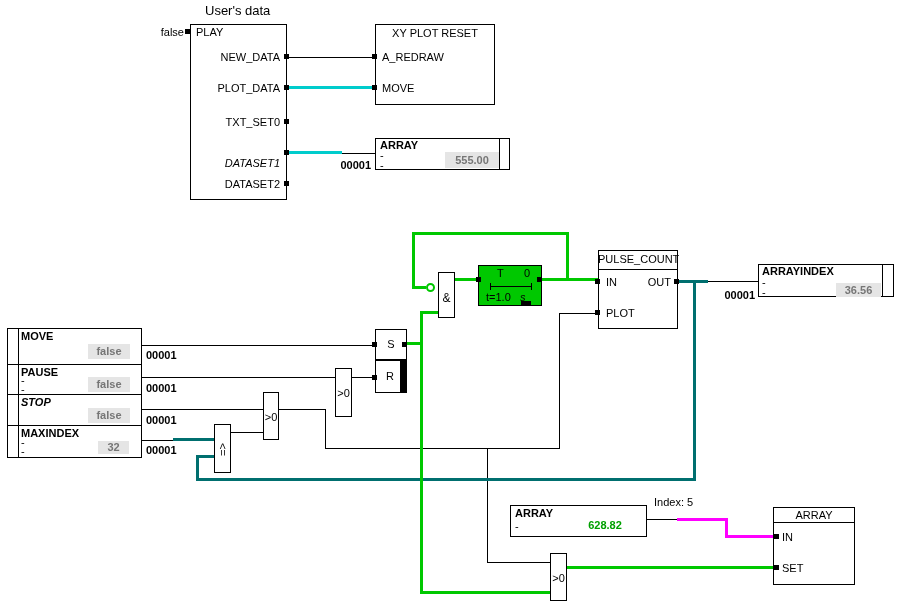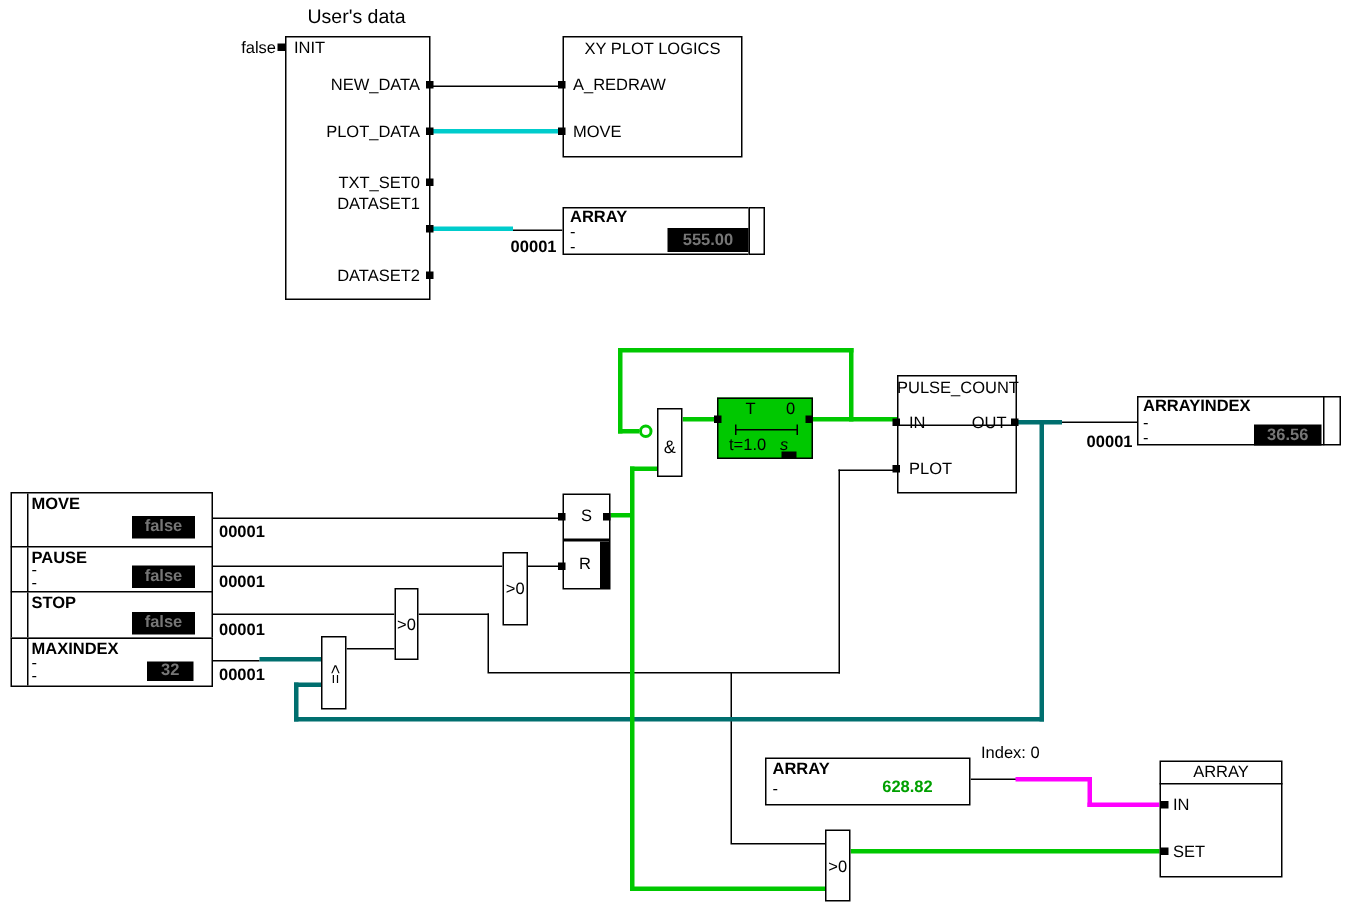--- a/index.html
+++ b/index.html
@@ -11,21 +11,21 @@
   .b{font-weight:bold;}
   .ctr{text-align:center;}
   .rt{text-align:right;}
   .wire{position:absolute;}
   .wb{background:#000;}
   .wg{background:#00c800;}
   .wt{background:#006f6f;}
   .wc{background:#00cccc;}
   .wm{background:#ff00ff;}
   .pin{position:absolute;width:5px;height:5px;background:#000;}
-  .gval{position:absolute;background:#000000;color:#767676;font-weight:bold;text-align:center;font-size:11px;}
+  .gval{position:absolute;background:#e5e5e5;color:#767676;font-weight:bold;text-align:center;font-size:11px;}
   .gate{position:absolute;border:1px solid #000;background:#fff;box-sizing:border-box;}
   .gatetxt{position:absolute;left:0;right:0;text-align:center;font-size:11px;line-height:11px;}
   .vdiv{position:absolute;top:0;bottom:0;width:1px;background:#000;}
   .bubble{position:absolute;width:9px;height:9px;border:2px solid #00c800;border-radius:50%;background:#fff;box-sizing:border-box;}
   .rot{transform:rotate(90deg);}
 </style>
 </head>
 <body>
 
 <div id="canvas">
@@ -70,35 +70,35 @@
   <div class="wire wg" style="left:412px;top:286px;width:14px;height:3px;"></div>
   <div class="wire wg" style="left:407px;top:342px;width:14px;height:3px;"></div>
   <div class="wire wg" style="left:420px;top:311px;width:3px;height:283px;"></div>
   <div class="wire wg" style="left:420px;top:311px;width:18px;height:3px;"></div>
   <div class="wire wg" style="left:420px;top:591px;width:131px;height:3px;"></div>
   <div class="wire wg" style="left:567px;top:566px;width:208px;height:3px;"></div>
 
   <div class="lbl" style="left:205px;top:5px;font-size:13px;">User's data</div>
   <div class="blk" style="left:190px;top:24px;width:97px;height:176px;"></div>
   <div class="lbl rt" style="left:150px;top:26px;width:34px;">false</div>
-  <div class="lbl" style="left:196px;top:26px;">INIT</div>
+  <div class="lbl" style="left:196px;top:26px;">PLAY</div>
   <div class="lbl rt" style="left:200px;top:51px;width:80px;">NEW_DATA</div>
   <div class="lbl rt" style="left:200px;top:82px;width:80px;">PLOT_DATA</div>
   <div class="lbl rt" style="left:200px;top:116px;width:80px;">TXT_SET0</div>
-  <div class="lbl rt" style="left:200px;top:130px;width:80px;">DATASET1</div>
+  <div class="lbl rt" style="left:200px;top:157px;width:80px;font-style:italic;">DATASET1</div>
   <div class="lbl rt" style="left:200px;top:178px;width:80px;">DATASET2</div>
   <div class="pin" style="left:185px;top:29px;"></div>
   <div class="pin" style="left:284px;top:54px;"></div>
   <div class="pin" style="left:284px;top:85px;"></div>
   <div class="pin" style="left:284px;top:119px;"></div>
   <div class="pin" style="left:284px;top:150px;"></div>
   <div class="pin" style="left:284px;top:181px;"></div>
 
   <div class="blk" style="left:375px;top:24px;width:120px;height:81px;"></div>
-  <div class="lbl ctr" style="left:375px;top:27px;width:120px;">XY PLOT LOGICS</div>
+  <div class="lbl ctr" style="left:375px;top:27px;width:120px;">XY PLOT RESET</div>
   <div class="lbl" style="left:382px;top:51px;">A_REDRAW</div>
   <div class="lbl" style="left:382px;top:82px;">MOVE</div>
   <div class="pin" style="left:372px;top:54px;"></div>
   <div class="pin" style="left:372px;top:85px;"></div>
 
   <div class="blk" style="left:375px;top:138px;width:125px;height:32px;"></div>
   <div class="tab" style="left:499px;top:138px;width:11px;height:32px;"></div>
   <div class="lbl b" style="left:380px;top:139px;">ARRAY</div>
   <div class="lbl" style="left:380px;top:149px;">-</div>
   <div class="lbl" style="left:380px;top:159px;">-</div>
@@ -115,21 +115,21 @@
       <div class="vdiv" style="left:10px;"></div>
     </div>
   <div class="lbl b" style="left:21px;top:366px;">PAUSE</div>
   <div class="lbl" style="left:21px;top:374px;">-</div>
   <div class="lbl" style="left:21px;top:383px;">-</div>
   <div class="gval" style="left:88px;top:377px;width:42px;height:15px;line-height:15px;">false</div>
 
   <div class="blk" style="left:7px;top:394px;width:135px;height:32px;">
       <div class="vdiv" style="left:10px;"></div>
     </div>
-  <div class="lbl b" style="left:21px;top:396px;">STOP</div>
+  <div class="lbl b" style="left:21px;top:396px;font-style:italic;">STOP</div>
   <div class="gval" style="left:88px;top:408px;width:42px;height:15px;line-height:15px;">false</div>
 
   <div class="blk" style="left:7px;top:425px;width:135px;height:33px;">
       <div class="vdiv" style="left:10px;"></div>
     </div>
   <div class="lbl b" style="left:21px;top:427px;">MAXINDEX</div>
   <div class="lbl" style="left:21px;top:436px;">-</div>
   <div class="lbl" style="left:21px;top:445px;">-</div>
   <div class="gval" style="left:98px;top:441px;width:31px;height:13px;line-height:13px;">32</div>
 
@@ -171,41 +171,41 @@
   <div class="wire wb" style="left:490px;top:286px;width:42px;height:1px;"></div>
   <div class="wire wb" style="left:490px;top:283px;width:1px;height:7px;"></div>
   <div class="wire wb" style="left:531px;top:283px;width:1px;height:7px;"></div>
   <div class="lbl" style="left:486px;top:291px;">t=1.0</div>
   <div class="lbl" style="left:520px;top:291px;font-style:italic;">s</div>
   <div class="pin" style="left:476px;top:277px;"></div>
   <div class="pin" style="left:537px;top:277px;"></div>
   <div class="wire wb" style="left:521px;top:301px;width:10px;height:5px;"></div>
 
   <div class="blk" style="left:598px;top:250px;width:80px;height:79px;"></div>
-  <div class="lbl ctr" style="left:598px;top:253px;width:80px;border-bottom:1px solid #000;padding-bottom:18px;">PULSE_COUNT</div>
+  <div class="lbl ctr" style="left:598px;top:253px;width:80px;border-bottom:1px solid #000;padding-bottom:4px;">PULSE_COUNT</div>
   <div class="lbl" style="left:606px;top:276px;">IN</div>
   <div class="lbl rt" style="left:620px;top:276px;width:51px;">OUT</div>
   <div class="lbl" style="left:606px;top:307px;">PLOT</div>
   <div class="pin" style="left:595px;top:279px;"></div>
   <div class="pin" style="left:595px;top:310px;"></div>
   <div class="pin" style="left:674px;top:279px;"></div>
 
   <div class="blk" style="left:758px;top:264px;width:125px;height:33px;"></div>
   <div class="tab" style="left:882px;top:264px;width:12px;height:33px;"></div>
   <div class="lbl b" style="left:762px;top:265px;">ARRAYINDEX</div>
   <div class="lbl" style="left:762px;top:276px;">-</div>
   <div class="lbl" style="left:762px;top:286px;">-</div>
   <div class="gval" style="left:836px;top:283px;width:45px;height:14px;line-height:14px;">36.56</div>
   <div class="lbl b rt" style="left:715px;top:289px;width:40px;">00001</div>
 
   <div class="blk" style="left:510px;top:505px;width:137px;height:32px;"></div>
   <div class="lbl b" style="left:515px;top:507px;">ARRAY</div>
   <div class="lbl" style="left:515px;top:520px;">-</div>
   <div class="lbl b ctr" style="left:565px;top:519px;width:80px;color:#00a000;">628.82</div>
-  <div class="lbl" style="left:654px;top:496px;">Index: 0</div>
+  <div class="lbl" style="left:654px;top:496px;">Index: 5</div>
 
   <div class="blk" style="left:773px;top:507px;width:82px;height:78px;"></div>
   <div class="lbl ctr" style="left:773px;top:509px;width:82px;border-bottom:1px solid #000;padding-bottom:1px;">ARRAY</div>
   <div class="lbl" style="left:782px;top:531px;">IN</div>
   <div class="lbl" style="left:782px;top:562px;">SET</div>
   <div class="pin" style="left:774px;top:534px;"></div>
   <div class="pin" style="left:774px;top:565px;"></div>
 
 </div>
 

